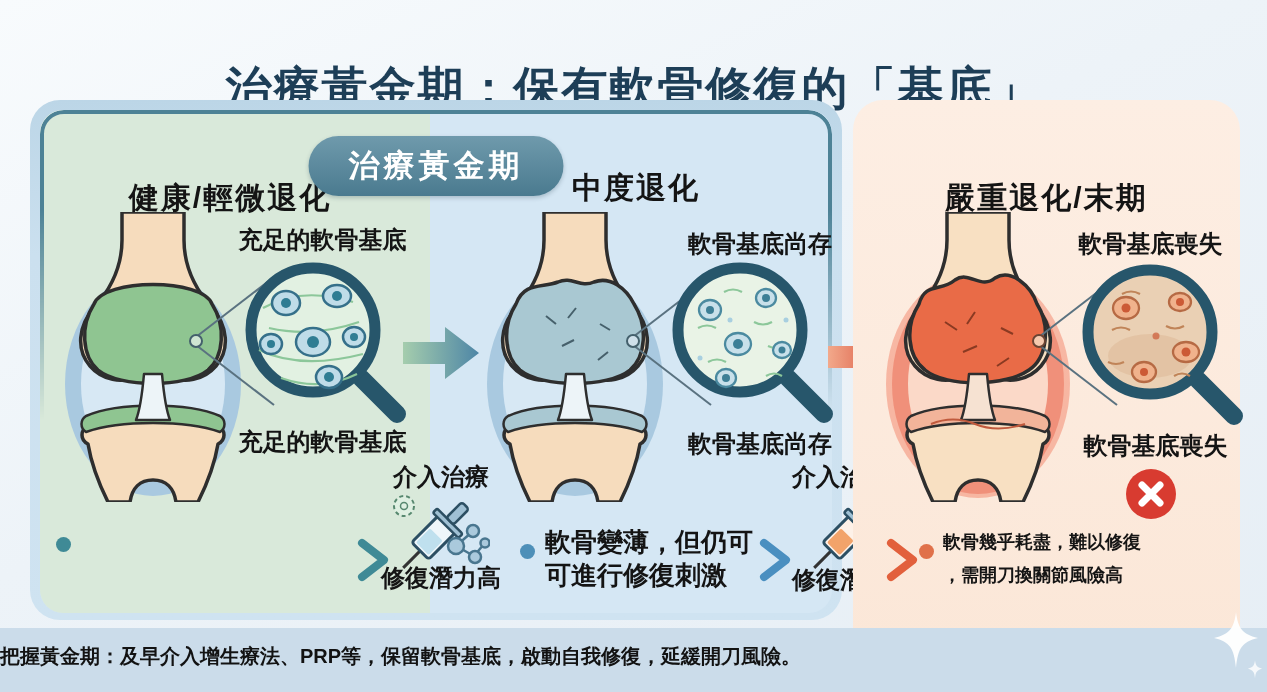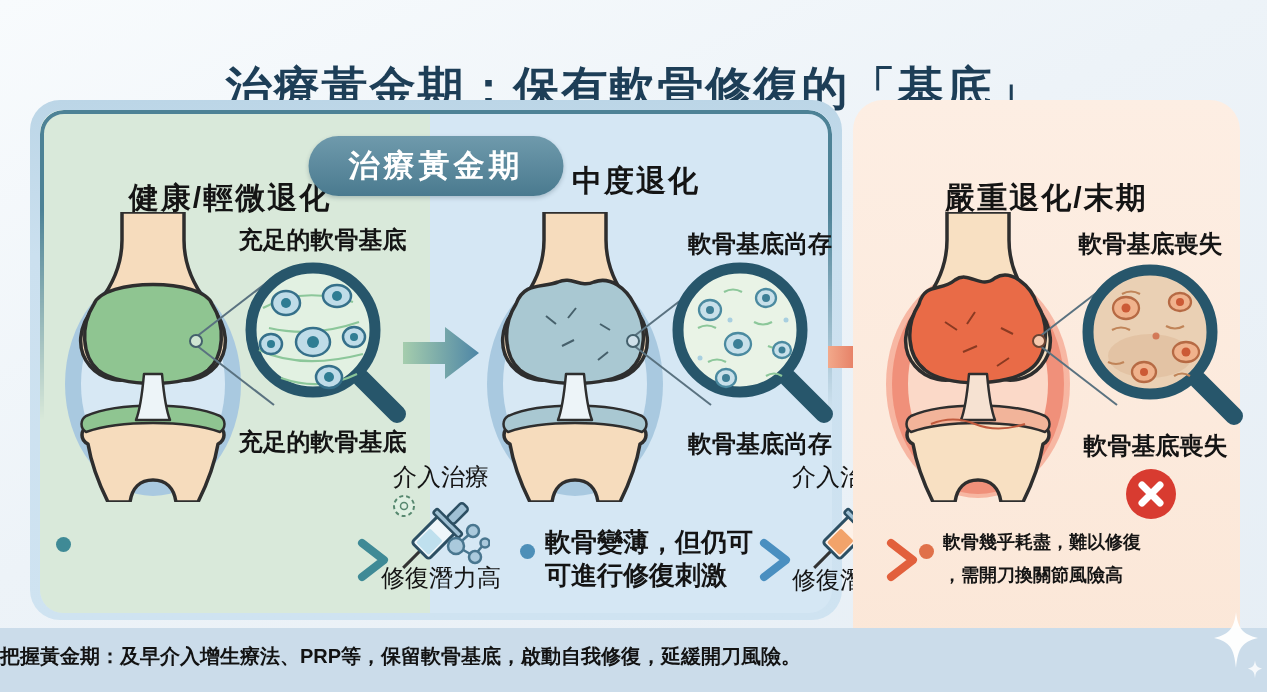--- a/index.html
+++ b/index.html
@@ -22,40 +22,40 @@
     background:linear-gradient(180deg,#6f9aac 0%,#4a7a8f 100%);color:#fff;font-size:31px;
     font-weight:900;padding:9px 40px;border-radius:999px;letter-spacing:4px;
     box-shadow:0 2px 4px rgba(30,60,75,.25);margin-top:33px;}
   
   .severe-panel{left:853px;top:100px;width:387px;height:636px;border-radius:30px;
     background:linear-gradient(180deg,#fdeee3 0%,#fbe6d6 100%);}
   .stage-heading{font-size:30px;font-weight:900;color:#141414;text-align:center;letter-spacing:2px;}
   .cell-label{font-size:24px;font-weight:900;color:#141414;text-align:center;white-space:nowrap;}
   .bullet-dot{width:15px;height:15px;border-radius:50%;}
   .bullet-text{font-size:26px;font-weight:900;color:#141414;line-height:33px;white-space:nowrap;}
-  .iv-title,.iv-result{font-size:24px;font-weight:400;color:#141414;text-align:center;white-space:nowrap;}
+  .iv-title,.iv-result{font-size:24px;font-weight:700;color:#141414;text-align:center;white-space:nowrap;}
   
   .footer-band{left:0;top:628px;width:1267px;height:64px;background:#cbdcea;}
   .footer-text{left:0;right:0;top:643px;text-align:left;font-size:20px;font-weight:900;color:#121212;}
 </style>
 </head>
 <body>
 
 <div class="canvas">
 
   <div class="abs page-title">治療黃金期：保有軟骨修復的「基底」</div>
 
   <div class="abs golden-panel">
     <div class="panel-inner">
       <div class="inner-green"></div>
     </div>
     <div class="panel-border"></div>
 
     <div class="abs stage-heading" style="left:0;top:64px;width:400px;margin-top:14px;">健康/輕微退化</div>
-    <div class="abs stage-heading" style="left:400px;top:61px;width:412px;">中度退化</div>
+    <div class="abs stage-heading" style="left:400px;top:68px;width:412px;">中度退化</div>
 
     <svg class="abs" style="left:28px;top:112px;" width="190" height="290" viewBox="0 0 190 290">
       <ellipse cx="95" cy="172" rx="88" ry="112" fill="#a9c9e0"></ellipse>
       <ellipse cx="95" cy="172" rx="72" ry="97" fill="#d7e8f4"></ellipse>
       <g stroke="#2e2e2e" stroke-width="3.5" stroke-linejoin="round">
         <path d="M64,0 L126,0 L126,28 C126,56 138,78 154,96 C170,114 172,138 158,154 C146,168 126,172 110,164 L80,164 C64,172 44,168 32,154 C18,138 20,114 36,96 C52,78 64,56 64,28 Z" fill="#f6dcbd"></path>
         <path d="M30,214 C62,202 128,202 160,214 C168,218 168,228 160,232 C156,256 148,274 140,290 L118,290 C116,276 108,268 95,268 C82,268 74,276 72,290 L50,290 C42,274 34,256 30,232 C22,228 22,218 30,214 Z" fill="#f6dcbd"></path>
         <path d="M28,204 C60,190 130,190 162,204 C168,208 168,216 162,220 C128,208 62,208 28,220 C22,216 22,208 28,204 Z" fill="#8fc591" stroke-width="2.5"></path>
         <path d="M36,92 C46,66 144,66 154,92 C168,114 166,144 150,158 C128,176 62,176 40,158 C24,144 22,114 36,92 Z" fill="#8fc591"></path>
         <path d="M86,162 C84,184 82,198 78,208 L112,208 C108,198 106,184 104,162 Z" fill="#edf4f8" stroke-width="2.5"></path>

